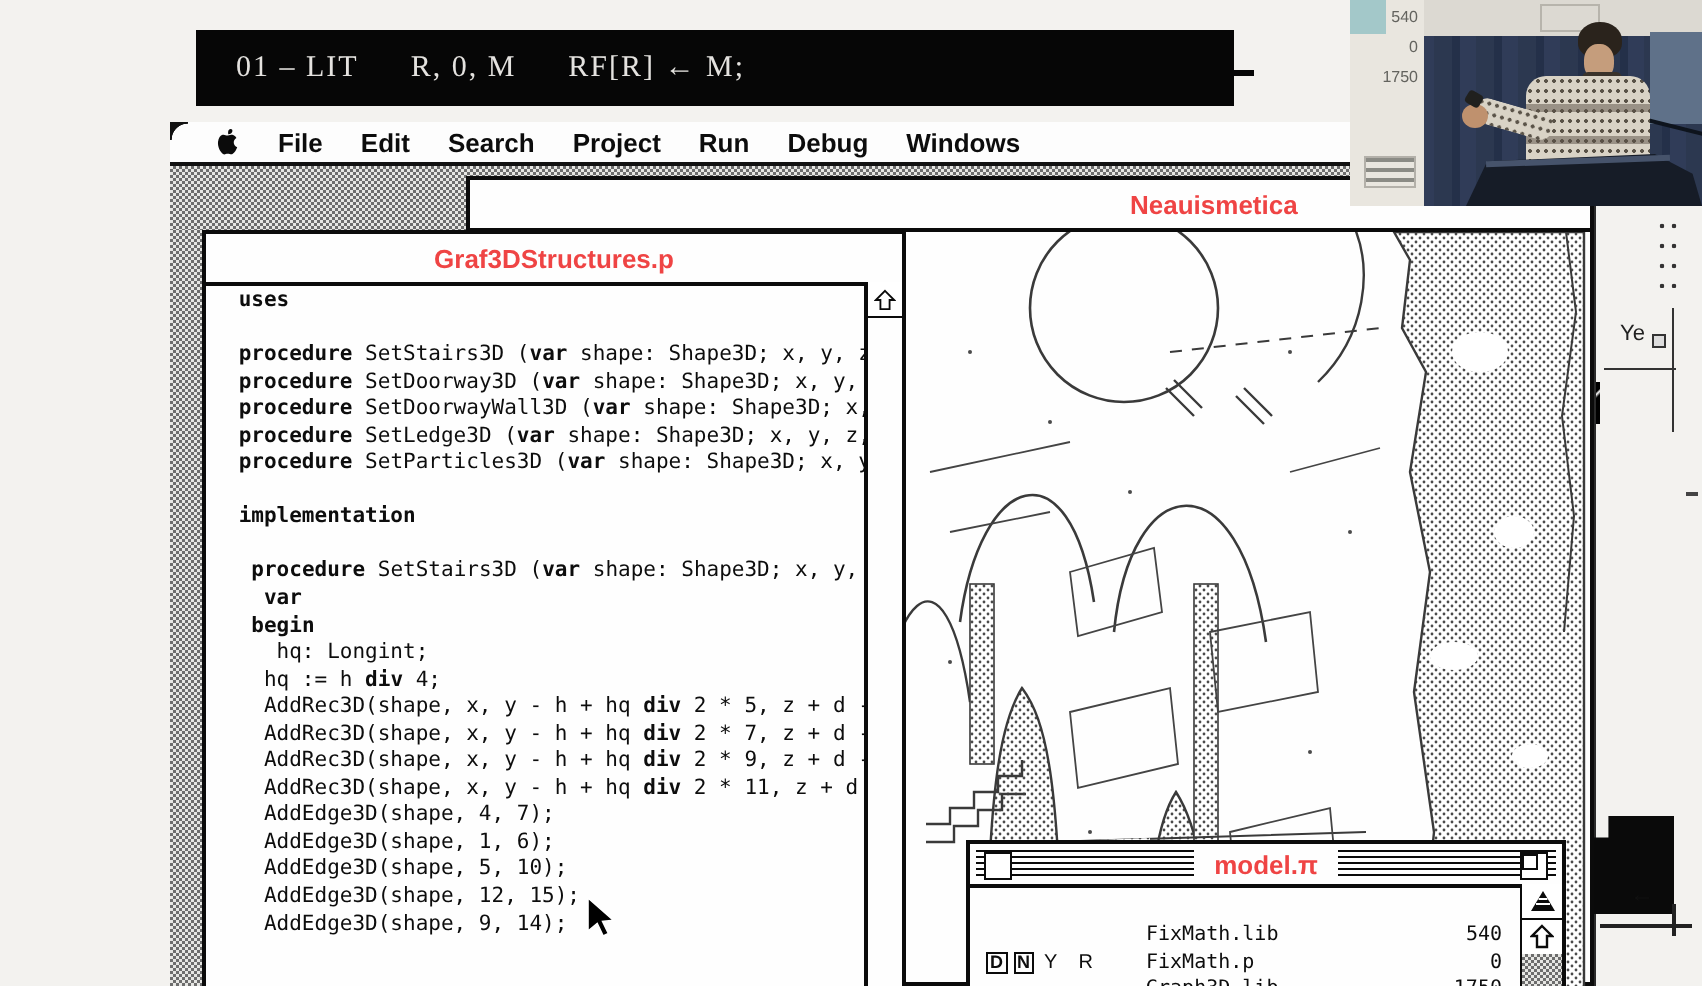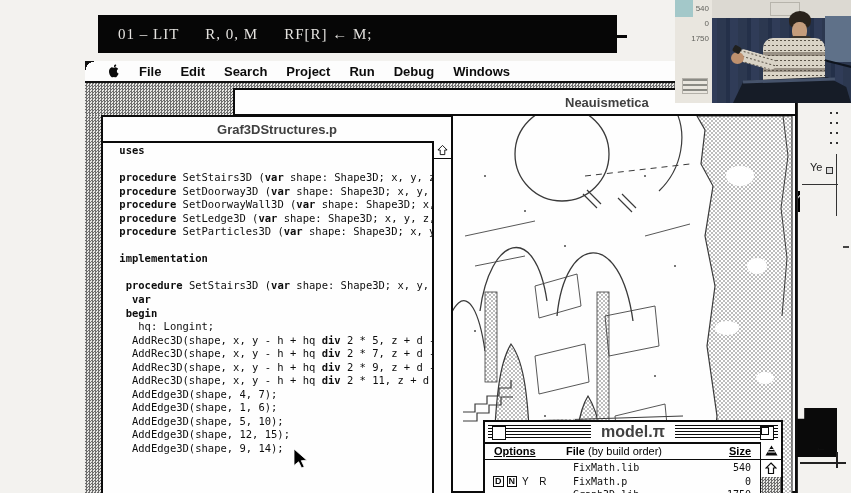--- a/index.html
+++ b/index.html
@@ -17,39 +17,39 @@
   #menubar{left:85px;top:61px;width:712px;height:22px;background:#fdfdfd;border-bottom:2px solid #111;
            display:flex;align-items:center;gap:19px;padding-left:22px;font-weight:bold;font-size:13px;color:#0c0c0c;z-index:3;}
   #menubar .menu-item{white-space:nowrap;}
   #corner{left:85px;top:61px;width:9px;height:9px;z-index:4;
           background:radial-gradient(circle at 100% 100%,transparent 8px,#111 8.3px);}
   #screenedge{left:796px;top:103px;width:2px;height:390px;background:#2a2a2a;z-index:2;}
   .dstrip{z-index:1;}
   
   .win{position:absolute;background:#fefefe;border:2px solid #0b0b0b;box-sizing:border-box;}
   .titlebar{height:24px;border-bottom:2px solid #0b0b0b;background:#fefefe;position:relative;
-            font-weight:bold;font-size:13px;color:#404040;display:flex;align-items:center;justify-content:center;}
+            font-weight:bold;font-size:13px;color:#ef4444;display:flex;align-items:center;justify-content:center;}
   
   #codewin{left:101px;top:115px;width:352px;height:380px;z-index:10;}
   #codebody{position:absolute;left:0;top:24px;right:17px;bottom:0;overflow:hidden;padding:3px 0 0 10px;}
   .code-line{font-family:"DejaVu Sans Mono",monospace;font-size:10.5px;line-height:13.55px;
              white-space:pre;color:#0d0d0d;}
   .code-line b{font-weight:bold;text-align:center;}
   #codescroll{position:absolute;top:24px;right:0;bottom:0;width:17px;border-left:2px solid #0b0b0b;background:#fefefe;}
   .sc-box{height:17px;border-bottom:1.5px solid #0b0b0b;display:flex;align-items:center;justify-content:center;background:#fff;}
   
   #scenewin{left:233px;top:88px;width:564px;height:405px;z-index:5;}
   #scenewin .titlebar{justify-content:flex-start;padding-left:330px;height:24px;}
   #scenesvg{position:absolute;left:0;top:26px;width:560px;height:379px;}
   
   #projwin{left:483px;top:420px;width:300px;height:90px;z-index:15;font-size:11px;}
   #projwin .titlebar{height:20px;}
   .stripes{position:absolute;left:3px;right:3px;top:3px;bottom:3px;
            background:repeating-linear-gradient(#0b0b0b 0 1px,#fff 1px 3px);}
-  .titlelabel{position:relative;background:#fefefe;padding:0 10px;font-weight:bold;font-size:16px;}
+  .titlelabel{position:relative;background:#fefefe;padding:0 10px;font-weight:bold;font-size:13px;}
   .wbox{position:absolute;top:4px;width:12px;height:12px;border:1.5px solid #0b0b0b;background:#fff;}
   #projclose{left:7px;}
   #projzoom{right:7px;}
   #projzoom:after{content:"";position:absolute;left:0;top:0;width:6px;height:6px;border:1.5px solid #0b0b0b;}
   #projhead{position:absolute;left:0;top:20px;right:20px;height:17px;border-bottom:1.5px solid #0b0b0b;
             font-size:11px;display:flex;align-items:center;}
   #projhead .h-opt{font-weight:bold;text-decoration:underline;margin-left:9px;width:72px;}
   #projhead .h-file b{font-weight:bold;}
   #projhead .h-size{font-weight:bold;text-decoration:underline;position:absolute;right:10px;}
   #projrows{position:absolute;left:0;top:39px;right:20px;bottom:0;overflow:hidden;}
@@ -206,20 +206,21 @@
         <div class="code-line"><span> </span><b>procedure</b><span> SetDoorwayWall3D (</span><b>var</b><span> shape: Shape3D; x,</span></div>
         <div class="code-line"><span> </span><b>procedure</b><span> SetLedge3D (</span><b>var</b><span> shape: Shape3D; x, y, z, w,</span></div>
         <div class="code-line"><span> </span><b>procedure</b><span> SetParticles3D (</span><b>var</b><span> shape: Shape3D; x, y, z</span></div>
         <div class="code-line">&nbsp;</div>
         <div class="code-line"><span> </span><b>implementation</b></div>
         <div class="code-line">&nbsp;</div>
         <div class="code-line"><span>  </span><b>procedure</b><span> SetStairs3D (</span><b>var</b><span> shape: Shape3D; x, y, z, w</span></div>
         <div class="code-line"><span>   </span><b>var</b></div>
         <div class="code-line"><span>  </span><b>begin</b></div>
         <div class="code-line"><span>    hq: Longint;</span></div>
+        <div class="code-line"><span>   hq := h </span><b>div</b><span> 4;</span></div>
         <div class="code-line"><span>   AddRec3D(shape, x, y - h + hq </span><b>div</b><span> 2 * 5, z + d - hq * 2</span></div>
         <div class="code-line"><span>   AddRec3D(shape, x, y - h + hq </span><b>div</b><span> 2 * 7, z + d - hq * 3</span></div>
         <div class="code-line"><span>   AddRec3D(shape, x, y - h + hq </span><b>div</b><span> 2 * 9, z + d - hq * 4</span></div>
         <div class="code-line"><span>   AddRec3D(shape, x, y - h + hq </span><b>div</b><span> 2 * 11, z + d - hq *</span></div>
         <div class="code-line"><span>   AddEdge3D(shape, 4, 7);</span></div>
         <div class="code-line"><span>   AddEdge3D(shape, 1, 6);</span></div>
         <div class="code-line"><span>   AddEdge3D(shape, 5, 10);</span></div>
         <div class="code-line"><span>   AddEdge3D(shape, 12, 15);</span></div>
         <div class="code-line"><span>   AddEdge3D(shape, 9, 14);</span></div>
       </div>
@@ -231,25 +232,20 @@
       </div>
     </div>
   </div>
 
   <div id="projwin" class="win">
     <div class="titlebar">
       <div class="stripes"></div>
       <div class="wbox" id="projclose"></div>
       <span class="titlelabel">model.π</span>
       <div class="wbox" id="projzoom"></div>
-    </div>
-    <div id="projhead">
-      <span class="h-opt">Options</span>
-      <span class="h-file"><b>File</b><span> (by build order)</span></span>
-      <span class="h-size">Size</span>
     </div>
     <div id="projrows">
         <div class="prow">
           <span class="flags"></span>
           <span class="pfile">FixMath.lib</span>
           <span class="psize">540</span>
         </div>
         <div class="prow">
           <span class="flags">
             <span class="flagbox">D</span>

